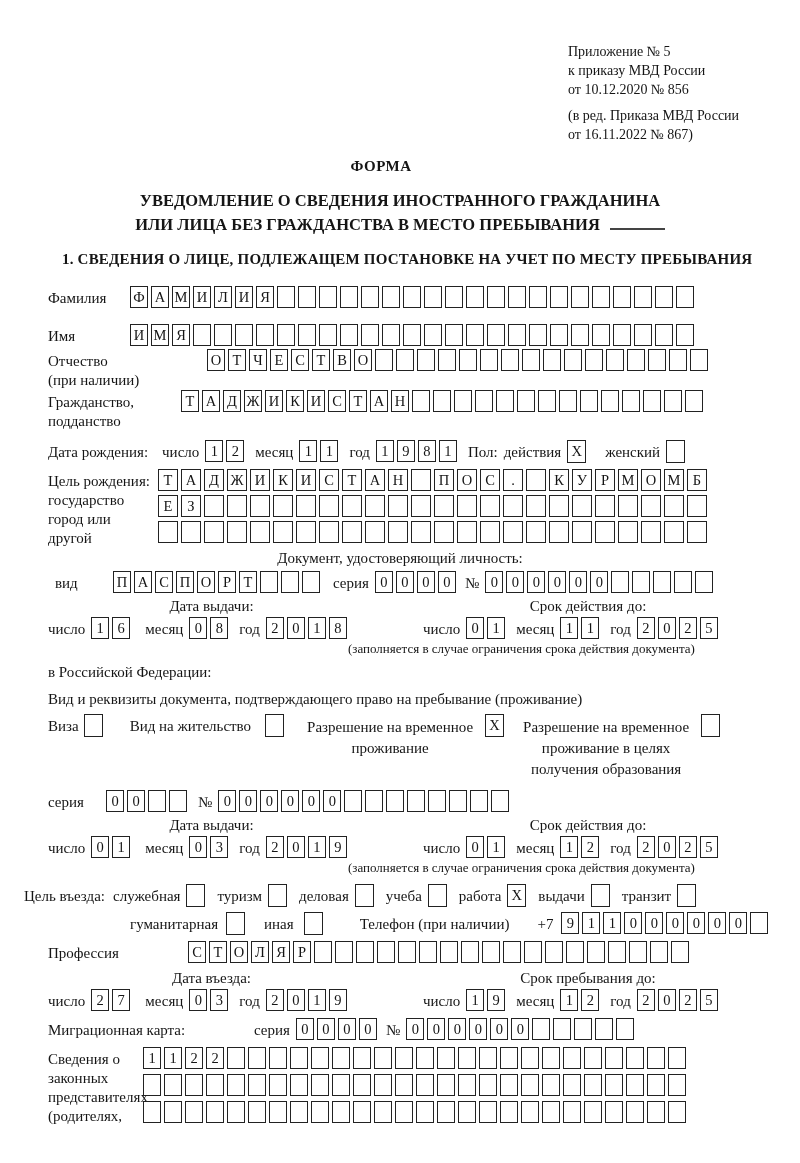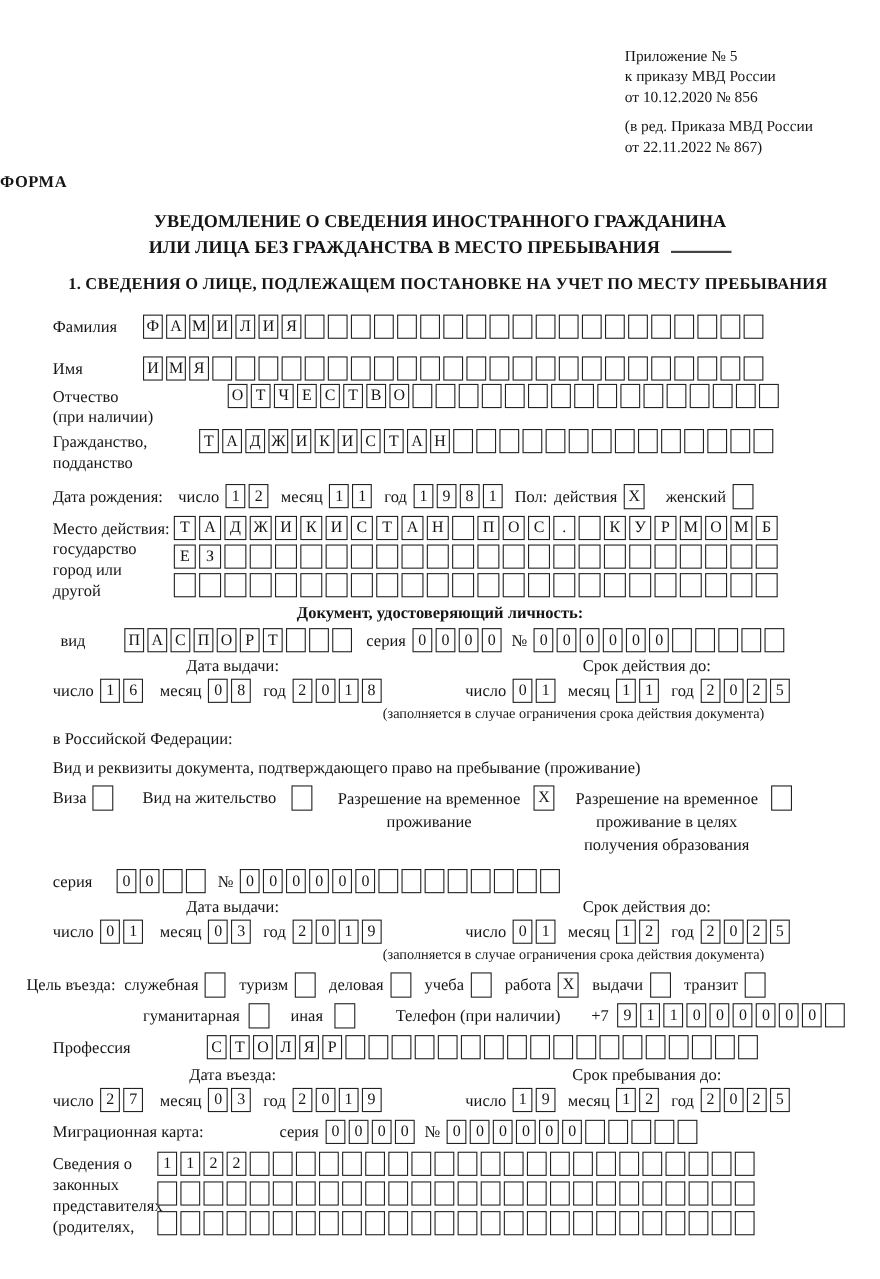--- a/index.html
+++ b/index.html
@@ -8,45 +8,45 @@
         font-family:"Liberation Serif",serif;font-size:15px;overflow:hidden;
         padding-top:42px;position:relative}
   .row{display:flex;align-items:flex-start}
   .lbl{flex:none;line-height:19px;padding-top:3px}
   .cells{display:inline-flex;flex:none}
   .cell{display:inline-flex;align-items:center;justify-content:center;flex:none;
         width:18px;height:22px;border:1.6px solid #222;margin-right:3px;
         font-size:14.5px;line-height:1;background:#fff}
   .w20 .cell{width:20px}
   .checkbox{width:19px;height:23px}
-  .bold{font-weight:bold}
+  .bold{font-weight:normal}
   .center{text-align:center}
   .dgroup{display:inline-flex;align-items:flex-start}
   .dlbl{flex:none;line-height:19px;padding-top:3px;margin:0 6px 0 0}
   .note{font-size:13px;line-height:16px}
   .appendix{margin-left:568px;font-size:14px;line-height:19px}
   .appendix .gap{margin-top:7px}
-  .forma{text-align:left;padding-right:38px;font-weight:bold;margin-top:14px;letter-spacing:.5px}
+  .forma{text-align:center;padding-right:38px;font-weight:bold;margin-top:14px;letter-spacing:.5px}
   .title{ text-align:center;font-weight:bold;font-size:16.5px;line-height:24px;margin-top:14px}
   .blank-line{display:inline-block;width:55px;border-bottom:2px solid #444;margin-left:10px}
   .section-heading{margin:14px 0 0 62px;font-weight:bold;font-size:15px;letter-spacing:.2px}
   .mini{line-height:19px}
   .optlabel{flex:none;line-height:19px;padding-top:3px}
 </style>
 </head>
 <body>
 
 <div class="page">
 
   <div class="appendix">
     <div>Приложение № 5</div>
     <div>к приказу МВД России</div>
     <div>от 10.12.2020 № 856</div>
     <div class="gap">(в ред. Приказа МВД России</div>
-    <div>от 22.11.2022 № 867)</div>
+    <div>от 16.11.2022 № 867)</div>
   </div>
 
   <div class="forma">ФОРМА</div>
 
   <div class="title">
     <div>УВЕДОМЛЕНИЕ О СВЕДЕНИЯ ИНОСТРАННОГО ГРАЖДАНИНА</div>
     <div>
       <span>ИЛИ ЛИЦА БЕЗ ГРАЖДАНСТВА В МЕСТО ПРЕБЫВАНИЯ</span><span class="blank-line"></span>
     </div>
   </div>
@@ -207,21 +207,21 @@
       </span>
     <span class="dlbl" style="margin-left:8px">Пол:</span>
     <span class="dlbl">действия</span>
     <span class="cell checkbox">X</span>
     <span class="dlbl" style="margin-left:16px">женский</span>
     <span class="cell checkbox"></span>
   </div>
 
   <div class="row" style="margin:6px 0 0 48px">
     <div class="lbl" style="width:110px">
-      <div>Место действия:</div>
+      <div>Цель рождения:</div>
       <div>государство</div>
       <div>город или другой</div>
     </div>
     <div>
       <div class="cells w20" style="margin-bottom:4px">
           <span class="cell">Т</span>
           <span class="cell">А</span>
           <span class="cell">Д</span>
           <span class="cell">Ж</span>
           <span class="cell">И</span>

